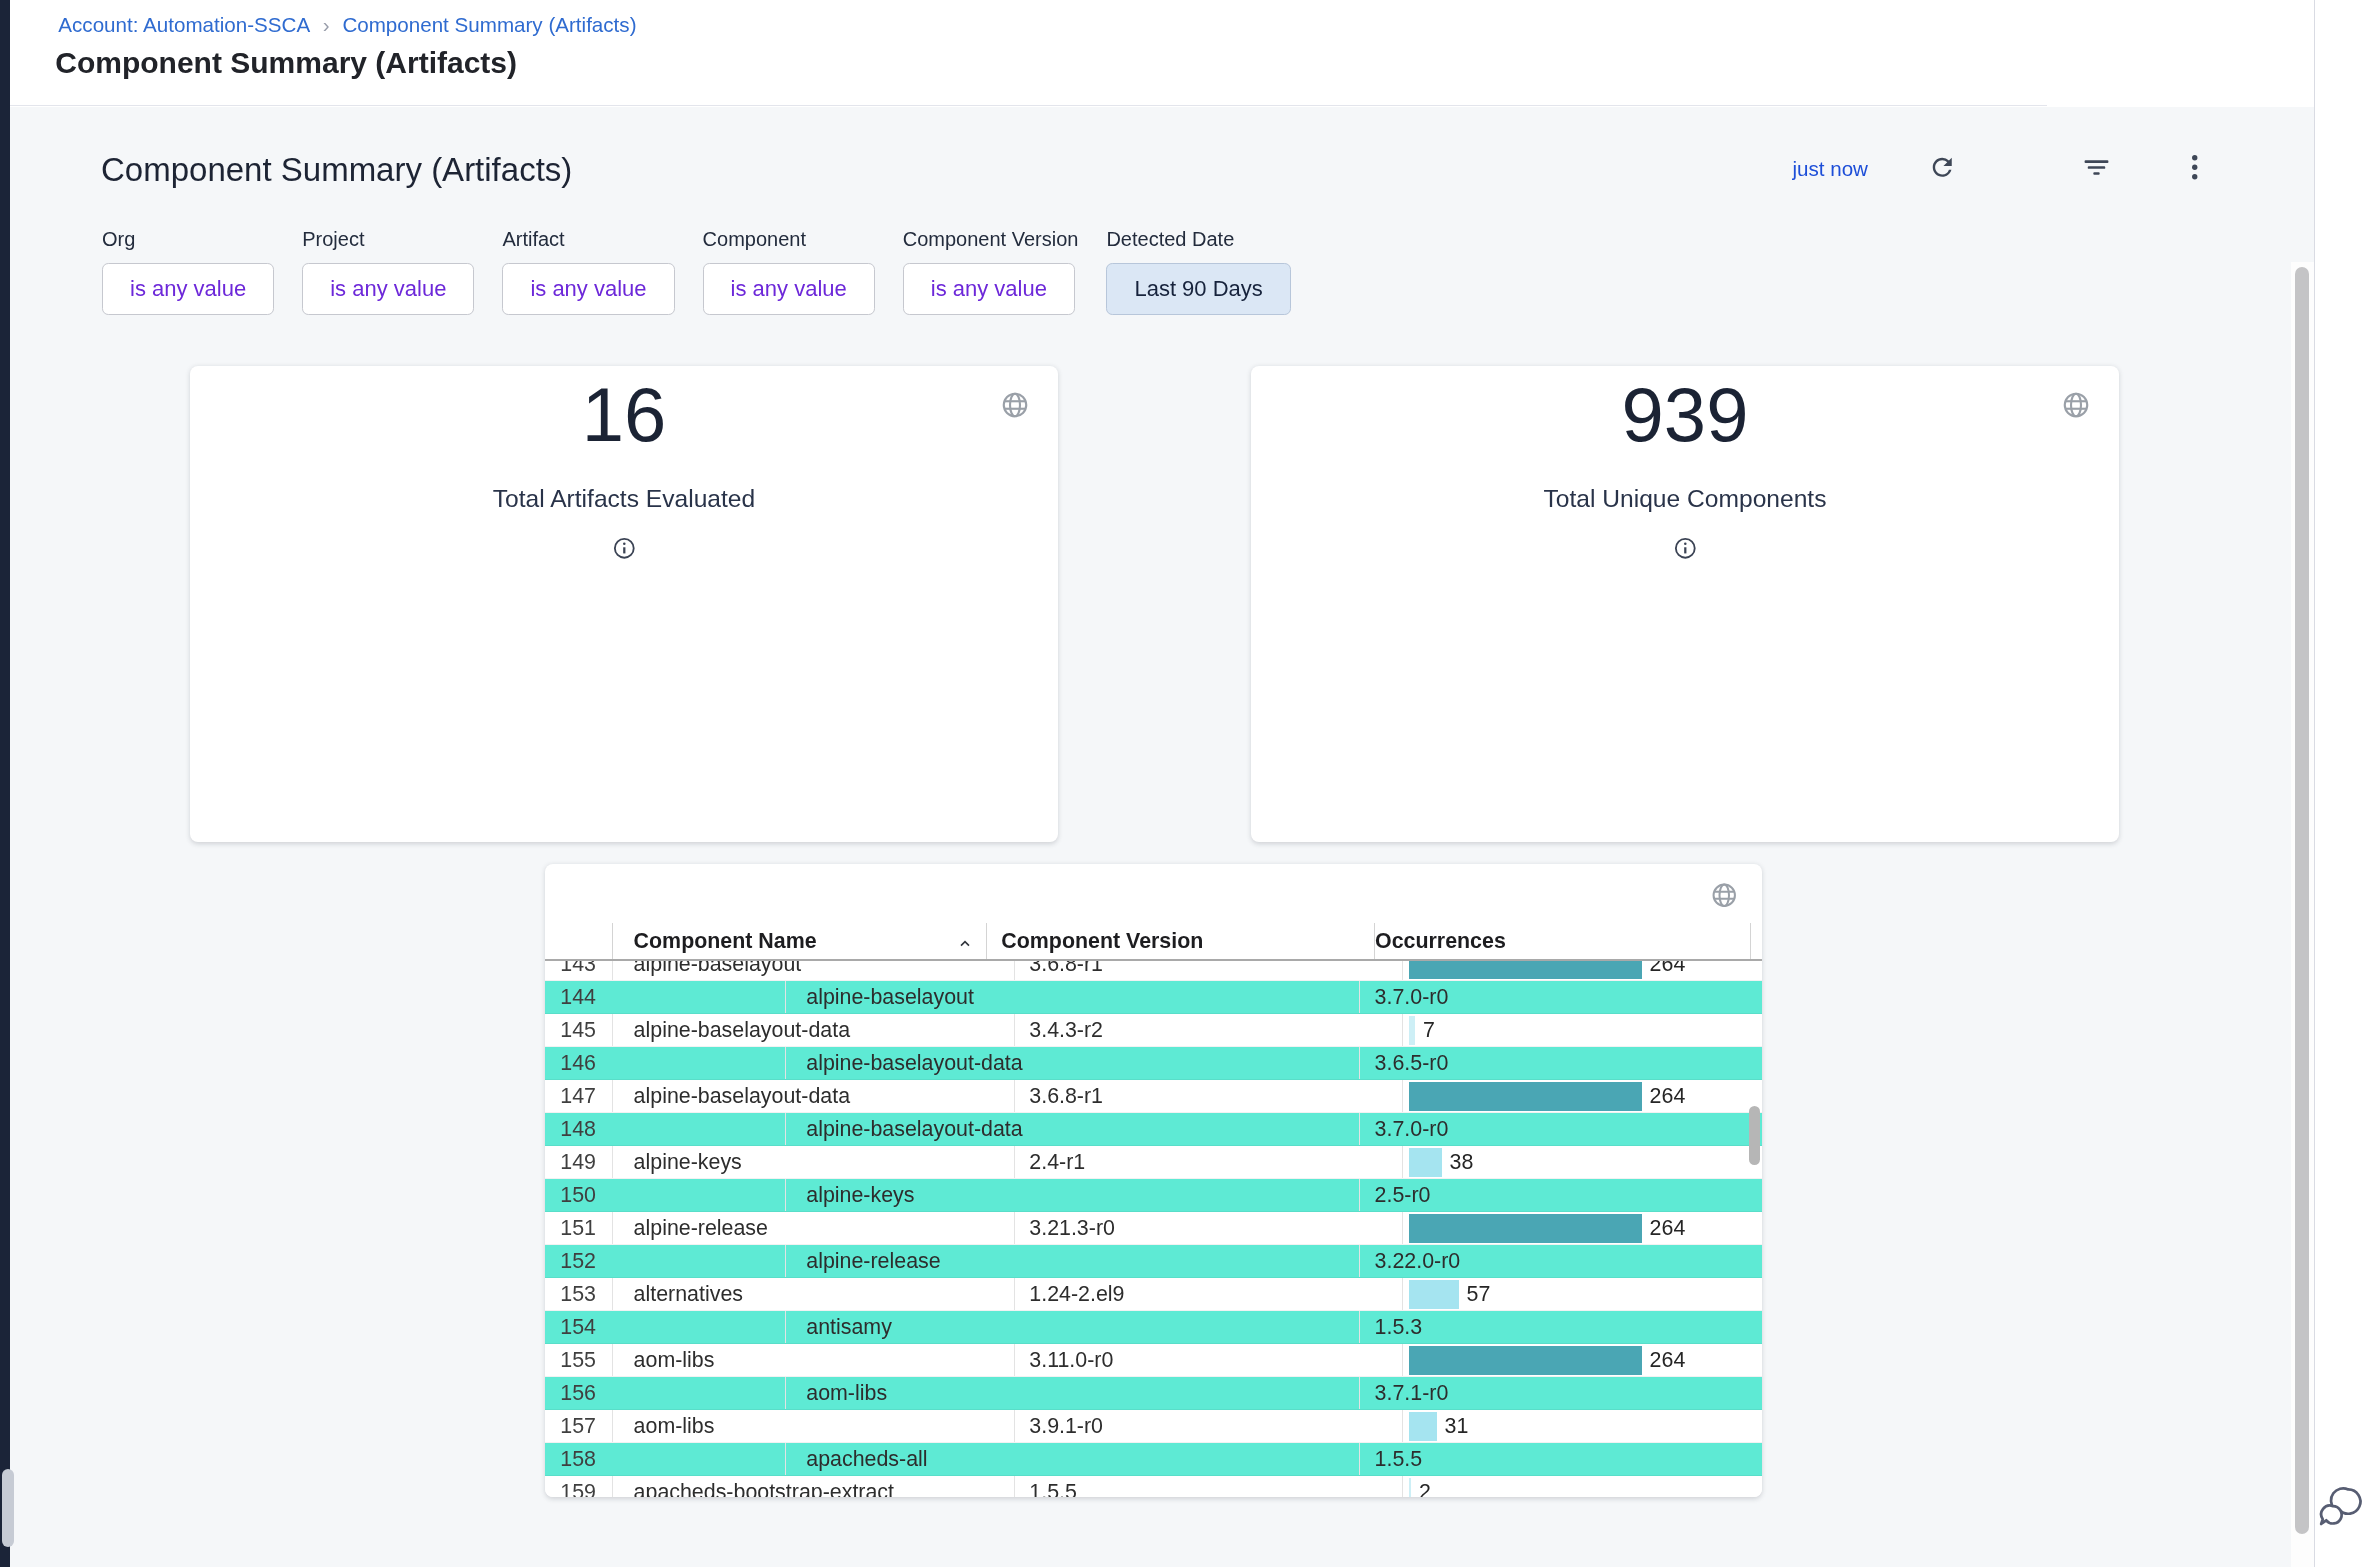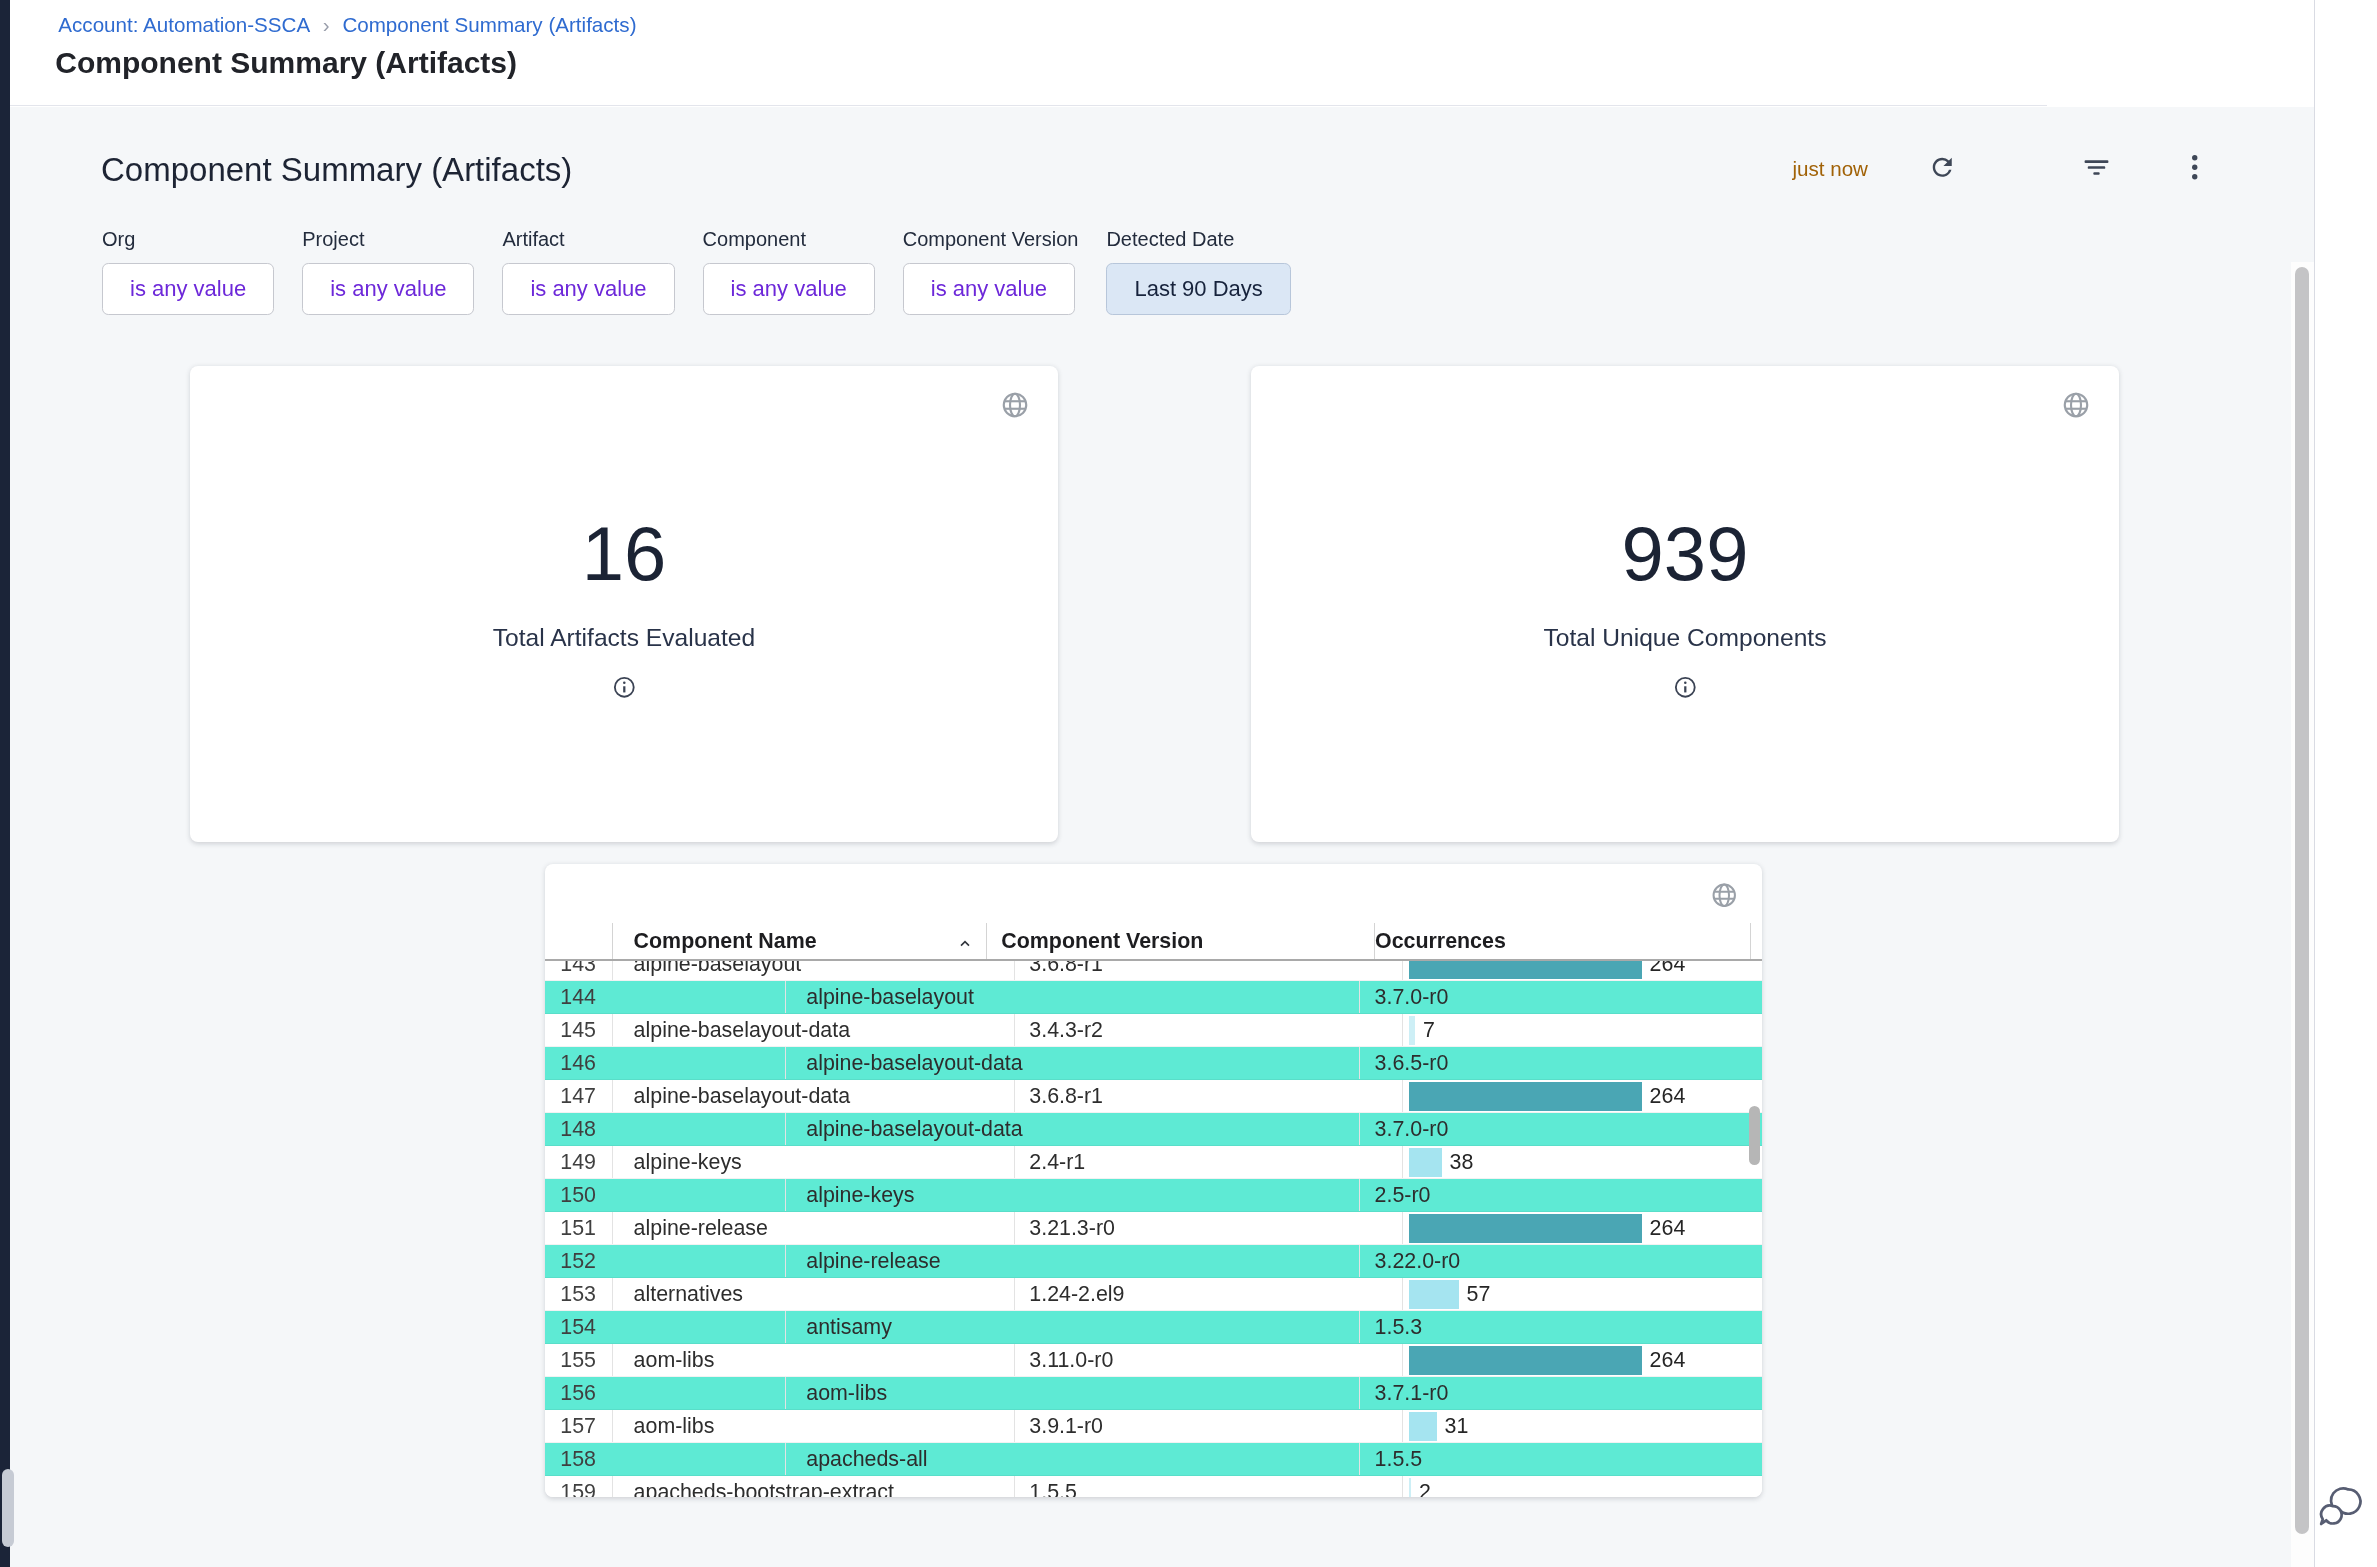--- a/index.html
+++ b/index.html
@@ -17,39 +17,39 @@
   .crumb-link { color:#2f6bd0; text-decoration:none; cursor:pointer; }
   .crumb-sep { color:#989daa; margin:0 12.7px; font-size:20.6px; }
   .page-title { position:absolute; left:45px; top:46px; font-size:30px; font-weight:700; color:#212329; }
   .content-bg { position:absolute; left:10.3px; top:107px; width:2304px; height:1460px; background:#f5f7f9; }
   .right-strip { position:absolute; left:2314px; top:0; width:63px; height:1567px; background:#fff; border-left:0.8px solid #d9dbe3; }
   
   .page-scroll-track { position:absolute; left:2291px; top:262px; width:23px; height:1305px; background:#fdfdfd; }
   .page-scroll-thumb { position:absolute; left:2295px; top:267px; width:14.3px; height:1267px; background:#c4c4c6; border-radius:7.1px; }
   
   .dash-title { position:absolute; left:101px; top:151px; font-size:33px; color:#1d2434; }
-  .dash-controls { position:absolute; top:151px; right:178px; display:flex; align-items:center; height:35px; color:#a16207;gap:36px; }
+  .dash-controls { position:absolute; top:151px; right:178px; display:flex; align-items:center; height:35px; color:#1d4ed8;gap:36px; }
   .refresh-status { font-size:20.6px; margin-right:24px; }
   .icon-btn { background:none; border:none; cursor:pointer; color:#3e4757; display:flex; align-items:center; }
   .icon-btn + .icon-btn { margin-left:44px; }
   .icon-btn.refresh { margin-right:46px; }
   
   .filter-bar { position:absolute; left:102px; top:228px; display:flex; gap:28px; }
   .f-label { font-size:20px; color:#232c3d; margin-bottom:12px; }
   .f-btn {
     height:52px; padding:0 27px; font-size:22px; color:#6d28d9;
     background:#fff; border:1.6px solid #c6c8cf; border-radius:6.3px; cursor:pointer;
     font-family:inherit; white-space:nowrap;
   }
   .f-btn.active { background:#dbe7f5; border-color:#b7c6da; color:#17233c; }
   
   .tile { position:absolute; top:366px; width:868px; height:476px; background:#fff; border-radius:8px;
           box-shadow:0 1.6px 4.8px rgba(40,45,60,.18); }
   .tile--1 { left:190px; } .tile--2 { left:1251px; }
-  .tile-center { position:absolute; inset:0; display:flex; flex-direction:column; align-items:center; justify-content:center; gap:32px; padding-top:11px; }
+  .tile-center { position:absolute; inset:0; display:flex; flex-direction:column; align-items:center; justify-content:flex-start; gap:32px; padding-top:11px; }
   .tile-value { font-size:76px; color:#1b2334; line-height:1; }
   .tile-label-row { display:flex; align-items:center; gap:23px;flex-direction:column; }
   .tile-label { font-size:24.6px; color:#293349; }
   .globe-btn { position:absolute; right:28.5px; top:24px; background:none; border:none; cursor:pointer; color:#9aa0a8; }
   
   .table-card { position:absolute; left:545px; top:864px; width:1217px; height:633px; background:#fff; border-radius:8px;
                 box-shadow:0 1.6px 4.8px rgba(40,45,60,.18); overflow:hidden; }
   .tbl-title-row { position:absolute; top:14.3px; left:0; right:0; display:flex; align-items:center; justify-content:center; gap:12.7px; }
   .tbl-title { font-size:28.5px; color:#1d2434; }
   .tbl-globe { position:absolute; right:24px; top:17.4px; }

